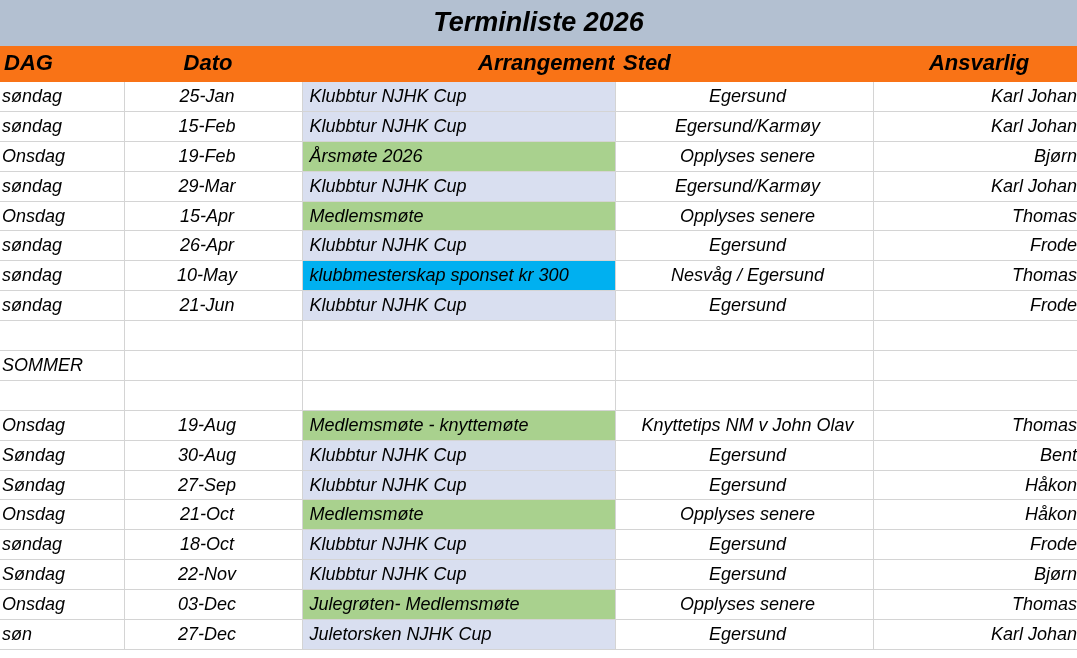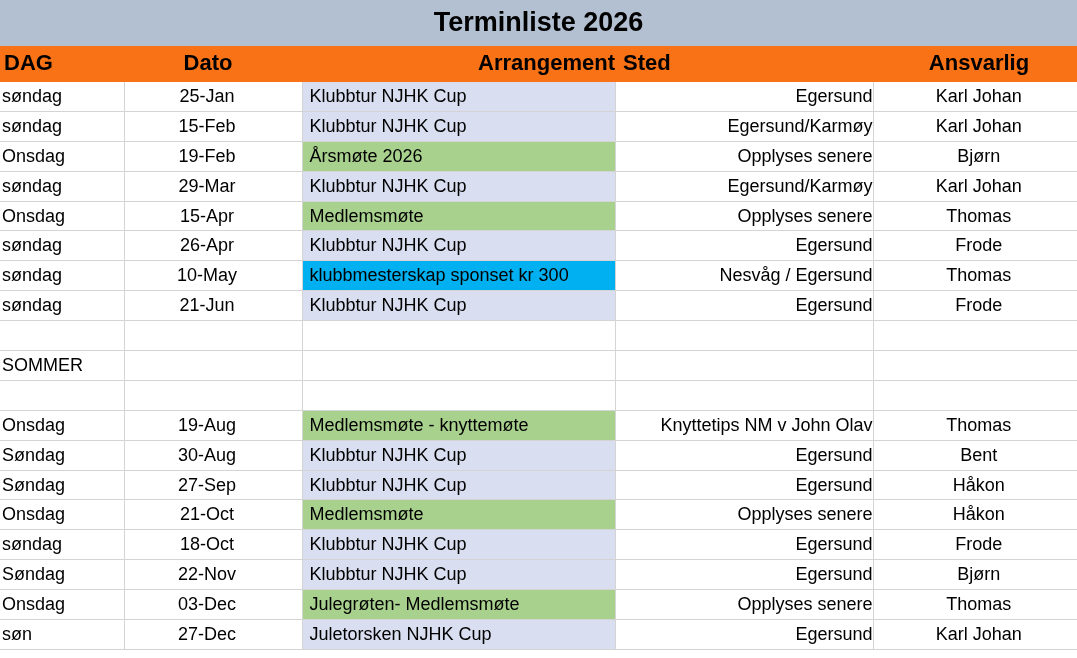--- a/index.html
+++ b/index.html
@@ -11,20 +11,21 @@
     width: 1077px;
     height: 658px;
     overflow: hidden;
     font-family: "Liberation Sans", sans-serif;
     color: #000000;
   }
   #sheet {
     width: 975px;
     height: 658px;
     position: relative;
+    font-style: italic;
   }
   table.grid {
     border-collapse: collapse;
     table-layout: fixed;
     width: 1077px;
   }
   table.grid td, table.grid th {
     padding: 0;
     margin: 0;
     vertical-align: middle;
@@ -62,22 +63,22 @@
   tr.data-row td {
     height: 28.9px;
     font-size: 18px;
     border-bottom: 1px solid #D4D4D4;
     border-right: 1px solid #D4D4D4;
     background: #ffffff;
   }
   tr.data-row td.c-dag  { padding-left: 2px;  text-align: left; }
   tr.data-row td.c-dato { text-align: center; padding-right: 12px; position: relative;}
   tr.data-row td.c-arr  { padding-left: 7px;  text-align: left; }
-  tr.data-row td.c-sted { padding-left: 7px;  text-align: right; margin-left: 8px; }
-  tr.data-row td.c-ansv { padding-left: 7px;  text-align: center; border-right: none; }
+  tr.data-row td.c-sted { padding-left: 7px;  text-align: center; margin-left: 8px; }
+  tr.data-row td.c-ansv { padding-left: 7px;  text-align: right; border-right: none; }
 
   
   .fill-green  { background: #A9D18E !important; }
   .fill-lblue  { background: #D9DFF0 !important; }
   .fill-cyan   { background: #00B0F0 !important; }
   .fill-mblue  { background: #5B9BD5 !important; }
   .fill-none   { background: #ffffff !important; }
 
   
   .comment-marker {

